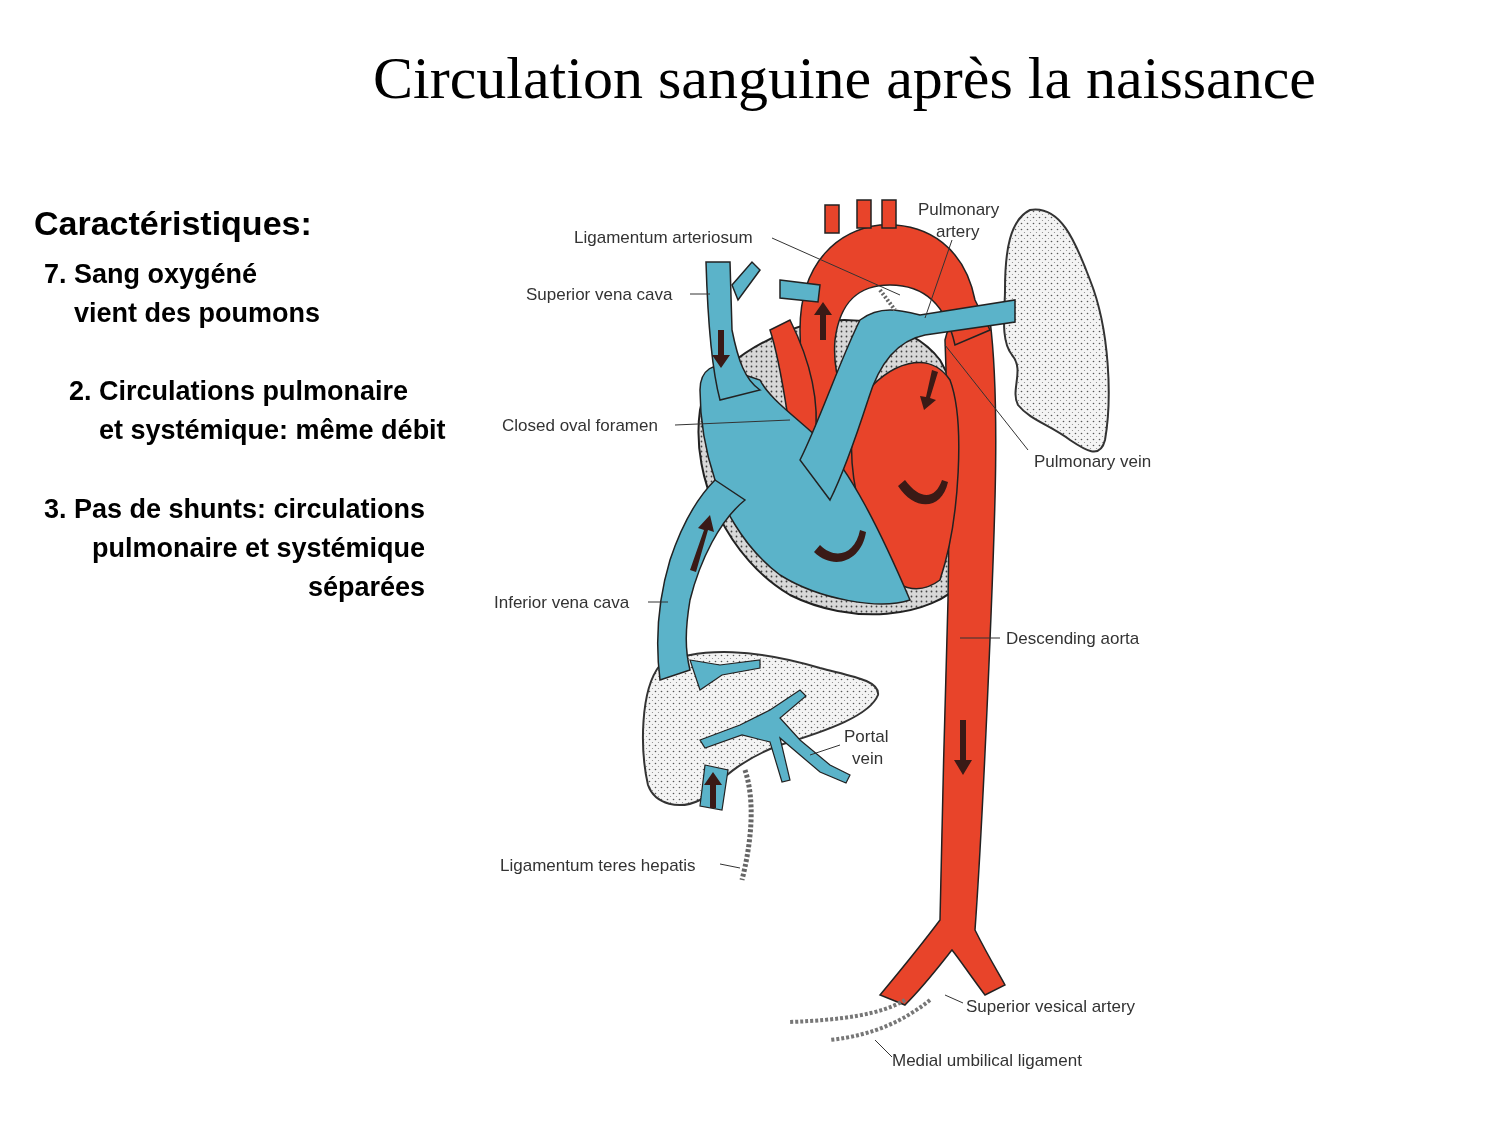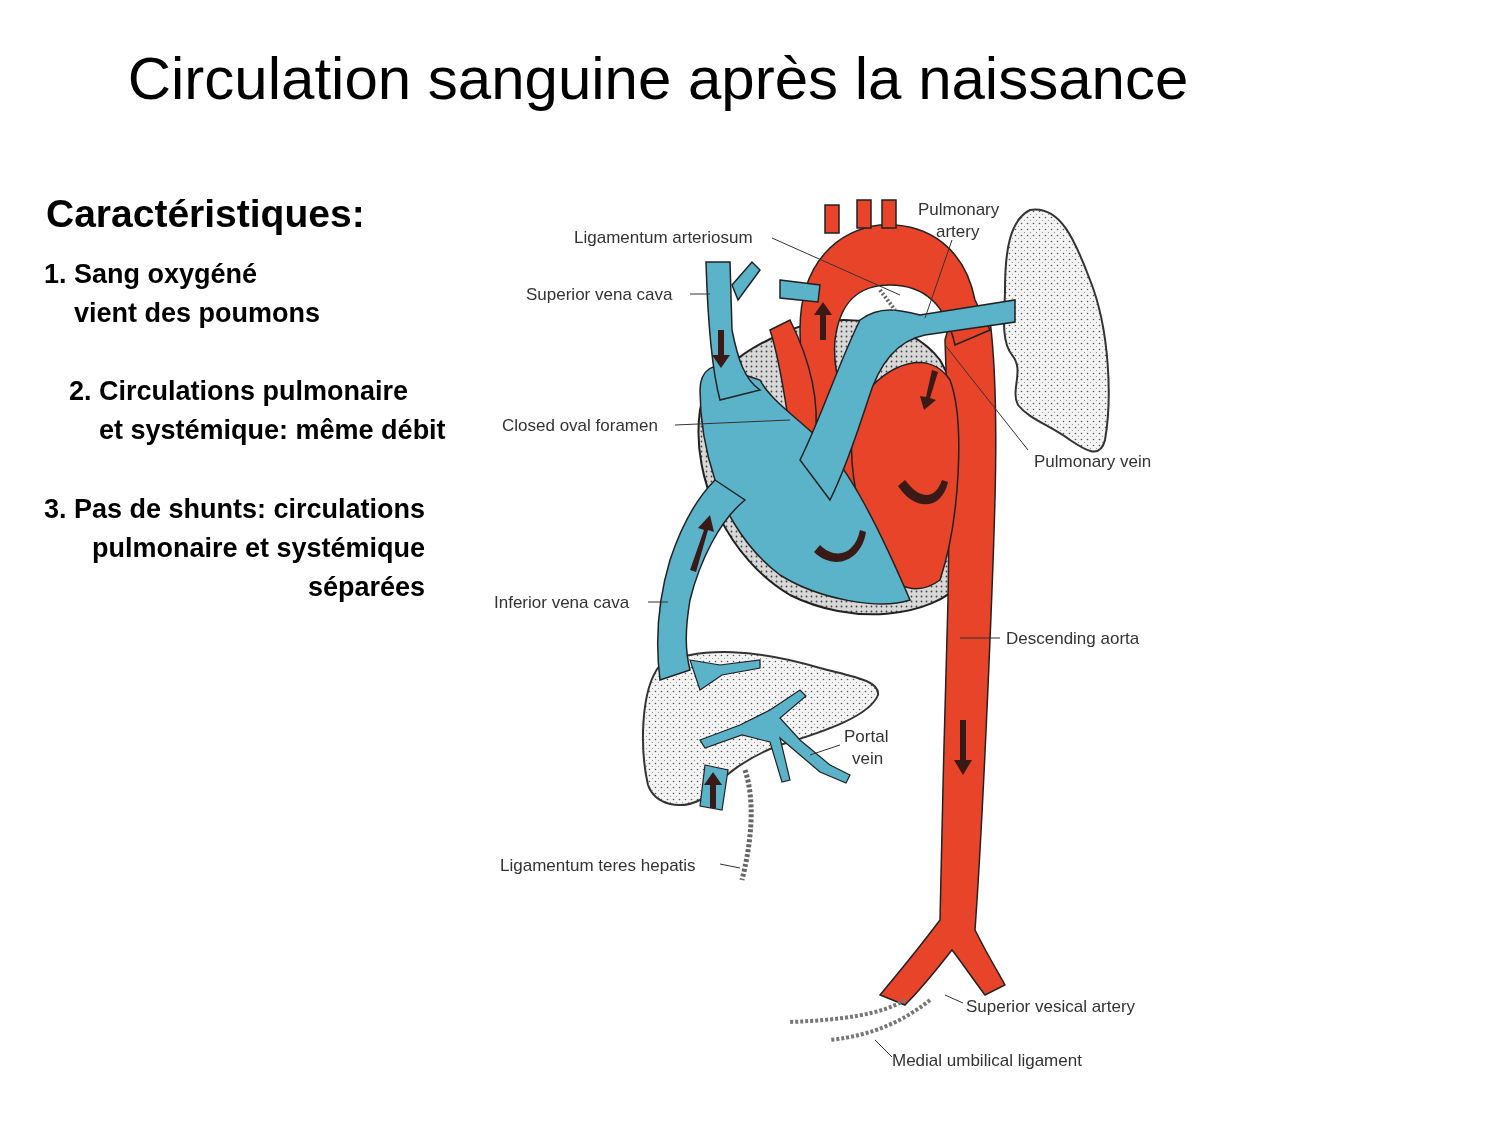--- a/index.html
+++ b/index.html
@@ -1,29 +1,29 @@
 <!DOCTYPE html>
 <html><head>
 <meta charset="utf-8">
 <style>
   html, body { margin: 0; padding: 0; background: #ffffff; }
   body { width: 1500px; height: 1125px; position: relative; overflow: hidden; font-family: "Liberation Sans", sans-serif; }
-  .title { position: absolute; left: 0; top: 44px; width: 1316px; text-align: center; font-size: 60px; color: #000; font-family: Liberation Sans, sans-serif; letter-spacing: 0px; }
-  .heading { position: absolute; left: 34px; top: 192px; font-size: 39px; font-weight: bold; color: #000; margin-left: 12px; }
+  .title { position: absolute; left: 0; top: 44px; width: 1316px; text-align: right; font-size: 60px; color: #000; font-family: Liberation Serif, serif; letter-spacing: 0px; }
+  .heading { position: absolute; left: 34px; top: 204px; font-size: 34px; font-weight: bold; color: #000; }
   .item { position: absolute; font-size: 27px; font-weight: bold; color: #000; line-height: 39px; white-space: pre; }
   .diagram { position: absolute; left: 480px; top: 190px; width: 720px; height: 900px; }
   .lbl { font-family: "Liberation Sans", sans-serif; font-size: 17px; fill: #333; }
 </style>
 </head>
 <body>
 
 <div class="title">Circulation sanguine après la naissance</div>
 <div class="heading">Caractéristiques:</div>
 
-<div class="item" style="left:44px; top:255px;"><span>1. Sang oxygéné</span>
+<div class="item" style="left:44px; top:255px;"><span>7. Sang oxygéné</span>
 <span>    vient des poumons</span></div>
 
 <div class="item" style="left:44px; top:372px;margin-left:25px;"><span>2. Circulations pulmonaire</span>
 <span>    et systémique: même débit</span></div>
 
 <div class="item" style="left:44px; top:490px;text-align:right;"><span>3. Pas de shunts: circulations</span>
 <span>   pulmonaire et systémique</span>
 <span>   séparées</span></div>
 
 <svg class="diagram" viewBox="480 190 720 900" width="720" height="900">

